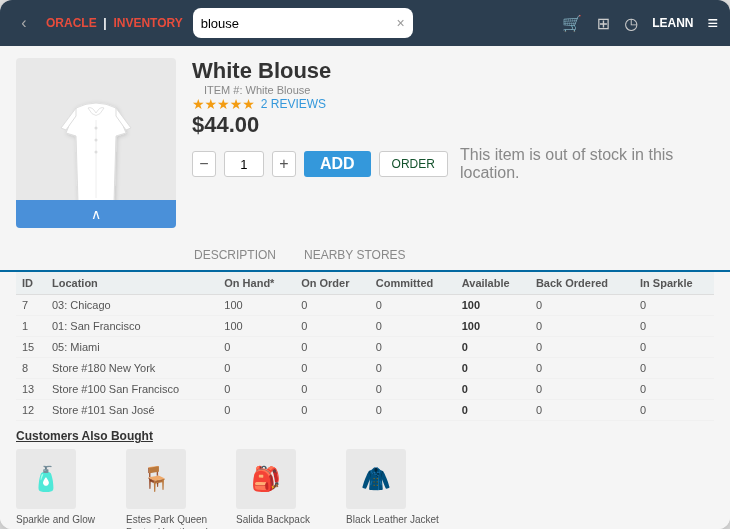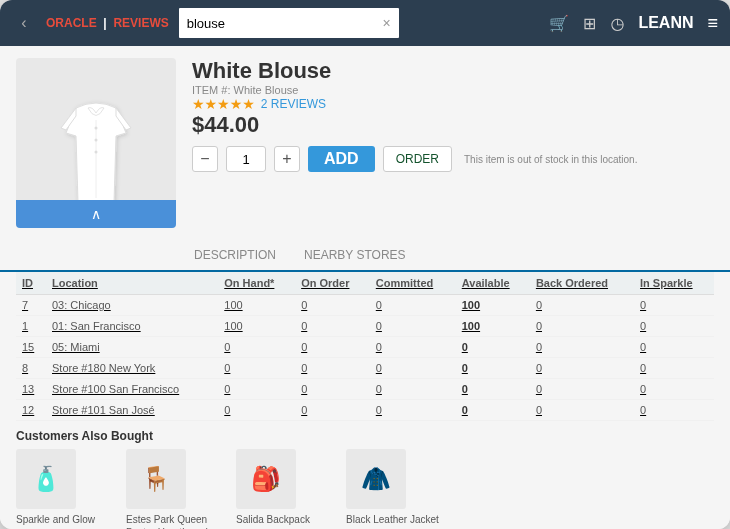--- a/index.html
+++ b/index.html
@@ -40,21 +40,21 @@
       font-weight: bold;
       white-space: nowrap;
     }
     .logo span { color: #e74c3c; }
     .search-bar {
       flex: 1;
       max-width: 220px;
       display: flex;
       align-items: center;
       background: white;
-      border-radius: 1px;
+      border-radius: 8px;
       padding: 4px 8px;
       height: 30px;
     }
     .search-bar input {
       border: none;
       outline: none;
       font-size: 13px;
       flex: 1;
       background: transparent;
     }
@@ -69,21 +69,21 @@
       align-items: center;
       gap: 14px;
     }
     .header-icon {
       color: #ccc;
       font-size: 16px;
       cursor: pointer;
     }
     .header-user {
       color: white;
-      font-size: 16px;
+      font-size: 12px;
       font-weight: bold;
     }
     .header-menu {
       color: white;
       font-size: 18px;
       cursor: pointer;
     }
 
     
     .main {
@@ -124,20 +124,21 @@
       flex-direction: column;
     }
     .product-title {
       font-size: 22px;
       font-weight: bold;
       color: #333;
     }
     .product-item-num {
       font-size: 11px;
       color: #888;
+      margin-left: 12px;
     }
     .product-rating {
       display: flex;
       align-items: center;
       gap: 6px;
     }
     .stars { color: #f39c12; font-size: 14px; }
     .reviews-link { font-size: 12px; color: #3498db; cursor: pointer; }
     .product-price {
       font-size: 22px;
@@ -182,21 +183,21 @@
       height: 26px;
       padding: 0 12px;
       background: white;
       color: #14532d;
       border: 1px solid #ccc;
       border-radius: 3px;
       cursor: pointer;
       font-size: 12px;
     }
     .out-of-stock {
-      font-size: 10px;
+      font-size: 16px;
       color: #888;
       margin-left: 4px;
     }
 
     
     .tabs {
       display: flex;
       border-bottom: 2px solid #0369a1;
       padding: 0 16px 0 180px;
       background: #f5f5f5;
@@ -218,21 +219,20 @@
 
     
     .inventory-section {
       padding: 0 16px 8px 16px;
       flex-shrink: 0;
     }
     .inv-table {
       width: 100%;
       border-collapse: collapse;
       font-size: 11px;
-      text-decoration: underline;
     }
     .inv-table th {
       background: #ecf0f1;
       padding: 5px 6px;
       text-align: left;
       color: #555;
       font-weight: 600;
       border-bottom: 1px solid #ddd;
     }
     .inv-table td {
@@ -253,20 +253,21 @@
 
     
     .also-bought {
       flex-shrink: 0;
     }
     .also-bought-title {
       font-size: 12px;
       font-weight: bold;
       color: #333;
       margin-bottom: 6px;
+      text-decoration: underline;
     }
     .product-cards {
       display: flex;
       gap: 10px;
     }
     .product-card {
       display: flex;
       flex-direction: column;
       align-items: flex-start;
       width: 100px;
@@ -297,21 +298,21 @@
 </head>
 <body>
 
 <div class="device-frame">
 
   <div class="header">
     <div class="back-btn">‹</div>
     <div class="logo">
       <span>ORACLE</span>
       &nbsp;|&nbsp;
-      <span>REVIEWS</span>
+      <span>INVENTORY</span>
     </div>
     <div class="search-bar">
       <input type="text" value="blouse" style="">
       <span class="search-clear">×</span>
     </div>
     <div class="header-icons">
       <span class="header-icon">🛒</span>
       <span class="header-icon">⊞</span>
       <span class="header-icon">◷</span>
       <span class="header-user">LEANN</span>

